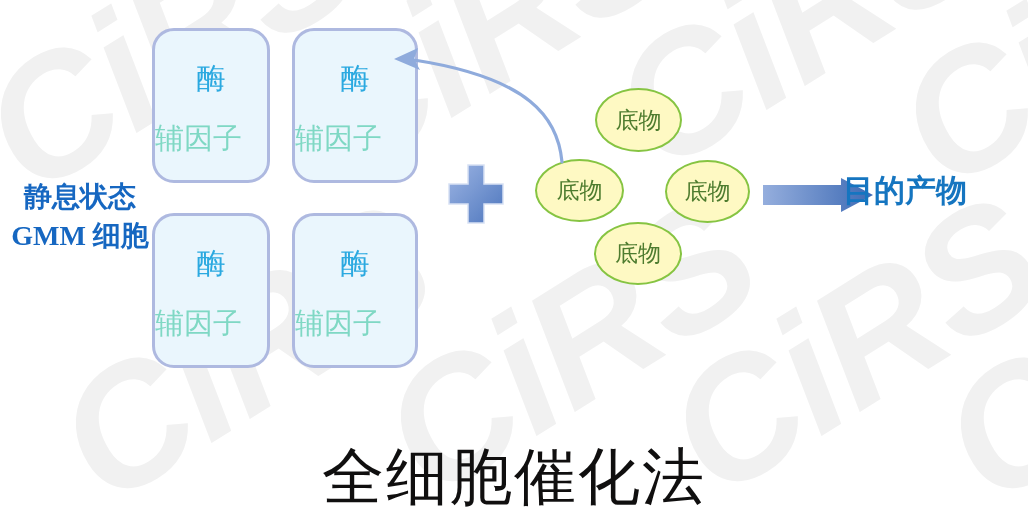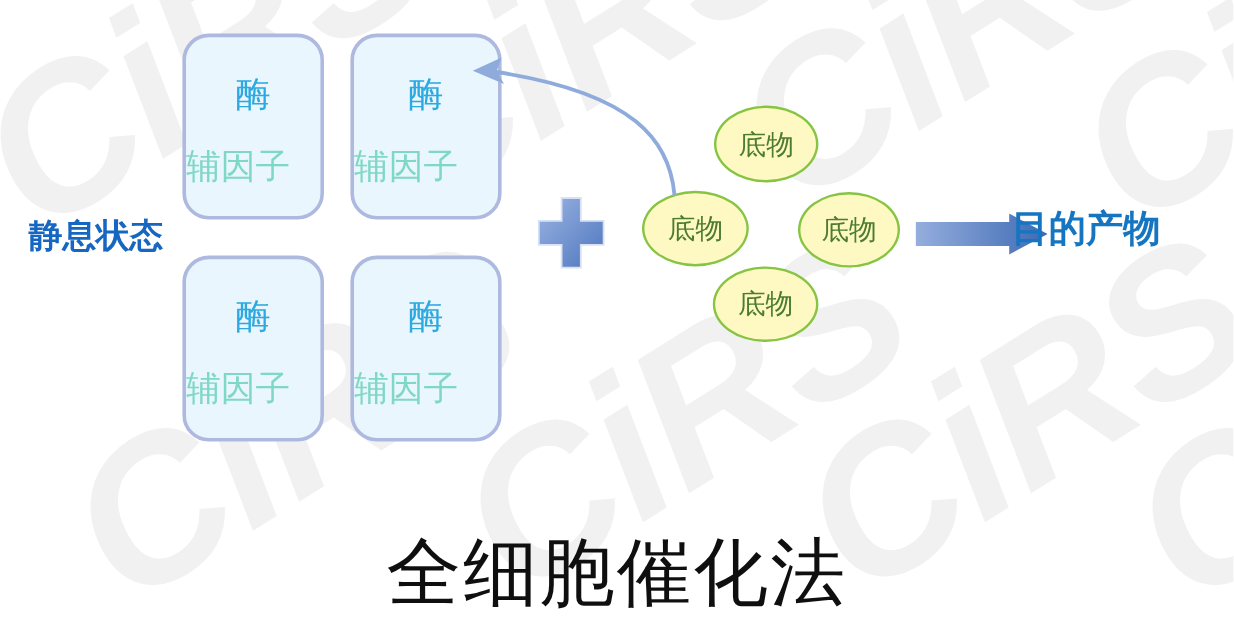--- a/index.html
+++ b/index.html
@@ -177,20 +177,21 @@
     <span class="wm" style="left:885px; top:-60px; font-size:170px; transform:rotate(-32deg);">CiRS</span>
 
     <span class="wm" style="left:45px; top:255px; font-size:170px; transform:rotate(-32deg);">CiRS</span>
     <span class="wm" style="left:370px; top:248px; font-size:170px; transform:rotate(-32deg);">CiRS</span>
     <span class="wm" style="left:655px; top:248px; font-size:170px; transform:rotate(-32deg);">CiRS</span>
     <span class="wm" style="left:930px; top:255px; font-size:170px; transform:rotate(-32deg);">CiRS</span>
   </div>
 
   <div id="resting-label">
     <div class="line1">静息状态</div>
+    <div class="line2"><span>GMM</span> <span class="cn">细胞</span></div>
   </div>
 
   <div class="cell-box" style="left:152px; top:28px; width:118px; height:155px;">
     <div class="cell-enzyme" style="top:28px;">酶</div>
     <div class="cell-cofactor" style="top:88px;">辅因子</div>
   </div>
 
   <div class="cell-box" style="left:292px; top:28px; width:126px; height:155px;">
     <div class="cell-enzyme" style="top:28px;">酶</div>
     <div class="cell-cofactor" style="top:88px;">辅因子</div>

